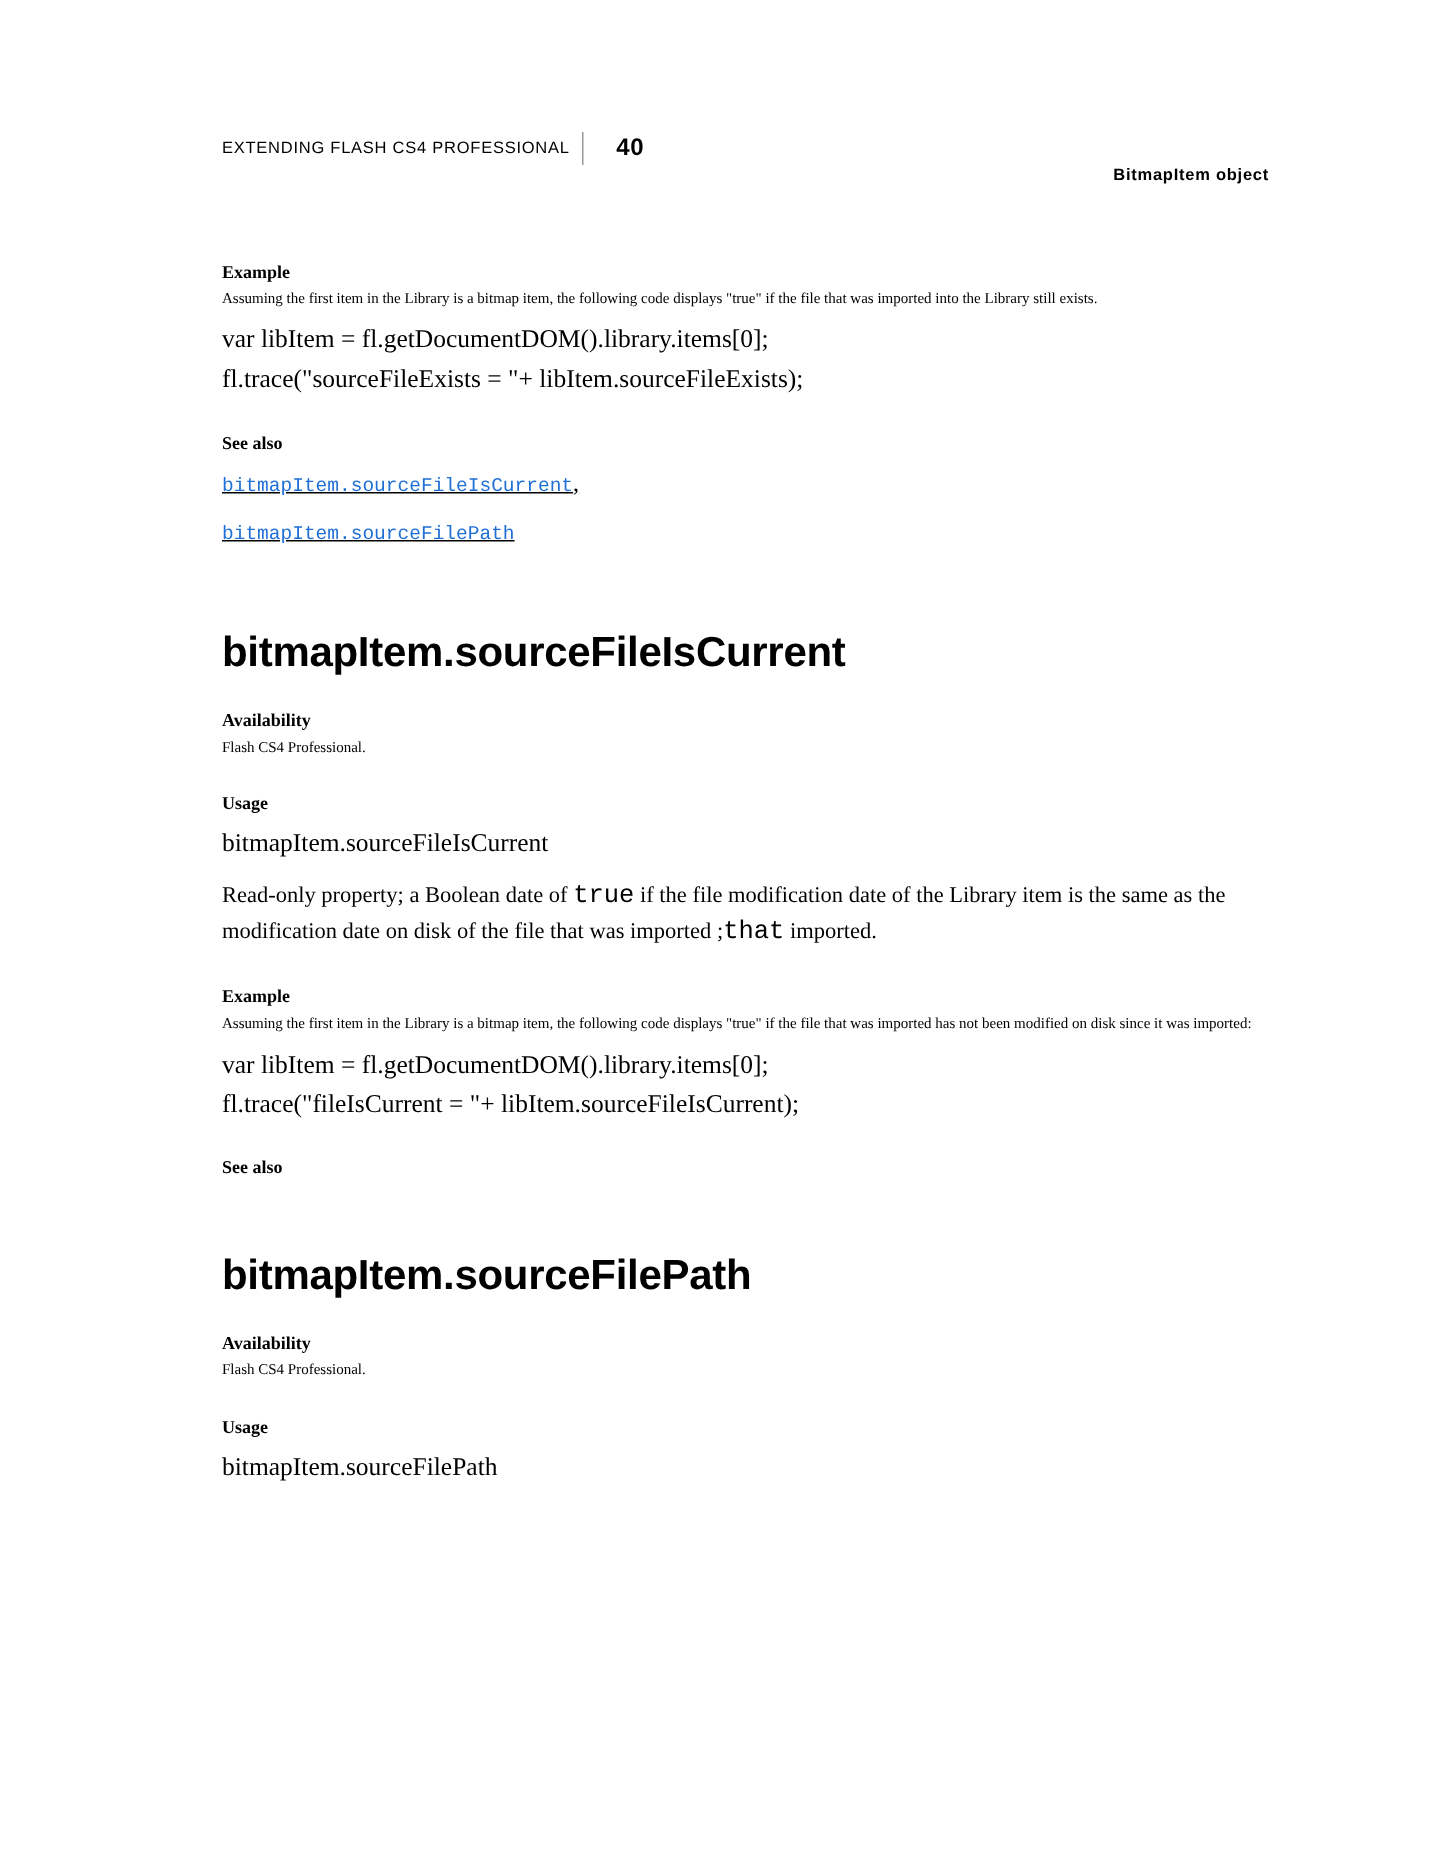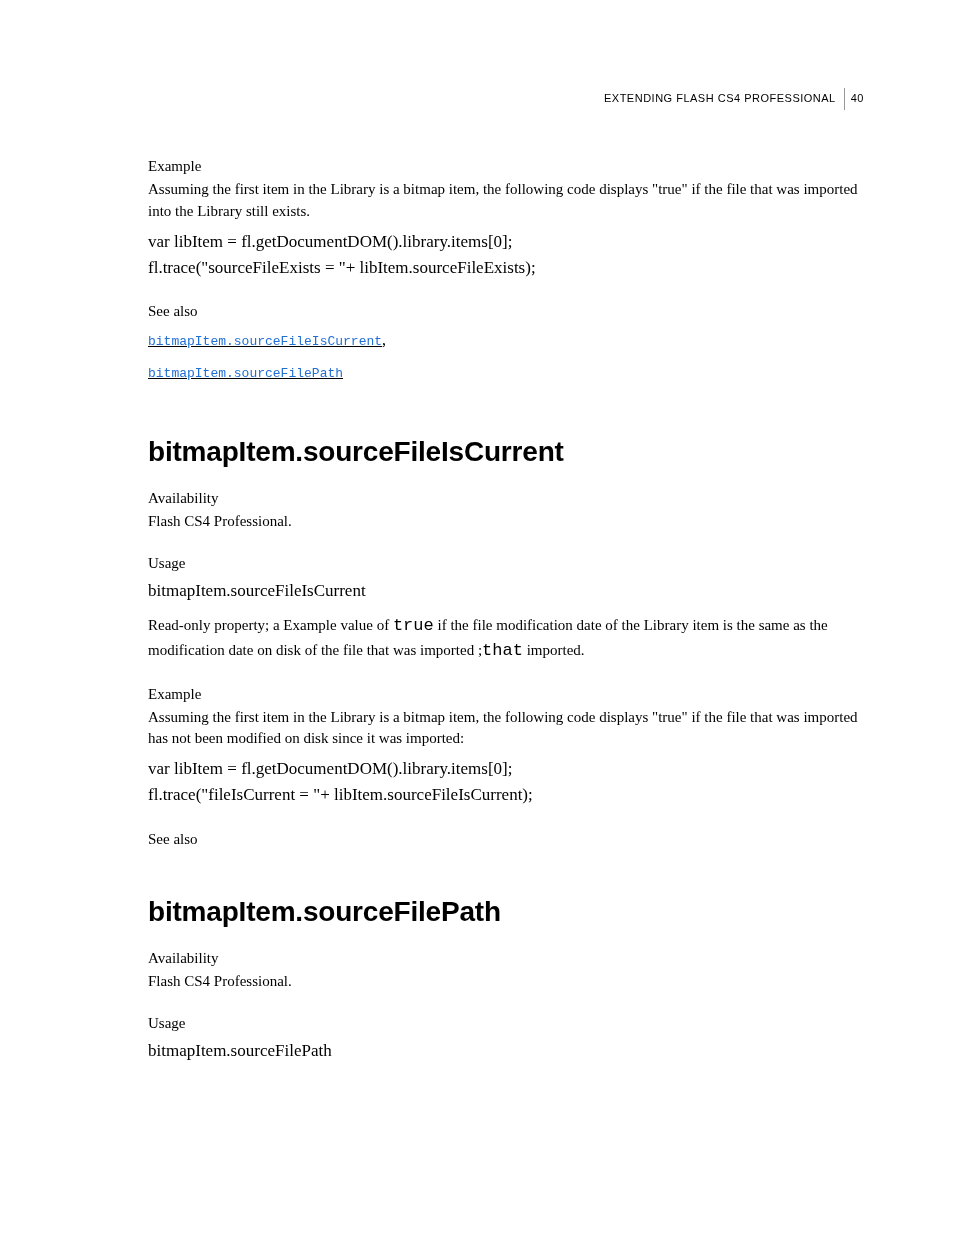--- a/index.html
+++ b/index.html
@@ -16,49 +16,49 @@
   .header {
     text-align: right;
     font-family: 'Myriad Pro', 'Helvetica Neue', Arial, sans-serif;
     font-size: 11px;
     letter-spacing: 0.5px;
     line-height: 1.4;
     margin-bottom: 48px;
   }
   .header-line1 {
     display: flex;
-    justify-content: flex-end;
     align-items: center;
   }
   .header-title {
     padding-right: 6px;
   }
   .header-divider {
     border-left: 1px solid #999;
     height: 22px;
     margin: 0 4px 0 2px;
   }
   .page-num {
-    font-weight: normal;
-    font-size: 11px;
+    font-weight: bold;
+    font-size: 16px;
     padding-left: 2px;
+    margin-left: 16px;
   }
   .header-subtitle {
     font-weight: bold;
     padding-right: 18px;
   }
   .section-label {
     font-family: 'Minion Pro', Georgia, 'Times New Roman', serif;
-    font-weight: normal;
-    font-size: 15px;
+    font-weight: bold;
+    font-size: 12px;
     margin-top: 22px;
     margin-bottom: 4px;
   }
   .body-text {
-    font-size: 15px;
+    font-size: 10px;
     line-height: 1.45;
     margin: 0 0 6px 0;
   }
   pre.code {
     font-family: Liberation Serif, serif;
     font-size: 17px;
     line-height: 1.55;
     margin: 6px 0 10px 0;
     white-space: pre;
   }
@@ -93,20 +93,21 @@
 <body>
 
 <div class="page">
 
   <div class="header">
     <div class="header-line1">
       <span class="header-title">EXTENDING FLASH CS4 PROFESSIONAL</span>
       <span class="header-divider"></span>
       <span class="page-num">40</span>
     </div>
+    <div class="header-subtitle">BitmapItem object</div>
   </div>
 
   <div class="section-label">Example</div>
   <p class="body-text">Assuming the first item in the Library is a bitmap item, the following code displays "true" if the file that was imported into the Library still exists.</p>
   <pre class="code">var libItem = fl.getDocumentDOM().library.items[0];
 fl.trace("sourceFileExists = "+ libItem.sourceFileExists);</pre>
 
   <div class="section-label">See also</div>
   <div class="see-also-links">
     <span class="link">bitmapItem.sourceFileIsCurrent</span><span>,</span><br>
@@ -115,21 +116,21 @@
 
   <h1 class="api-title">bitmapItem.sourceFileIsCurrent</h1>
 
   <div class="section-label">Availability</div>
   <p class="body-text">Flash CS4 Professional.</p>
 
   <div class="section-label">Usage</div>
   <pre class="code">bitmapItem.sourceFileIsCurrent</pre>
 
   <p class="body-text desc-mixed">
-    <span>Read-only property; a Example value of </span><code class="inline">true</code><span> if the file modification date of the Library item is the same as the modification date on disk of the file that was imported ;</span><code class="inline">that</code><span> imported.</span>
+    <span>Read-only property; a Boolean date of </span><code class="inline">true</code><span> if the file modification date of the Library item is the same as the modification date on disk of the file that was imported ;</span><code class="inline">that</code><span> imported.</span>
   </p>
 
   <div class="section-label">Example</div>
   <p class="body-text">Assuming the first item in the Library is a bitmap item, the following code displays "true" if the file that was imported has not been modified on disk since it was imported:</p>
   <pre class="code">var libItem = fl.getDocumentDOM().library.items[0];
 fl.trace("fileIsCurrent = "+ libItem.sourceFileIsCurrent);</pre>
 
   <div class="section-label">See also</div>
 
   <h1 class="api-title">bitmapItem.sourceFilePath</h1>

